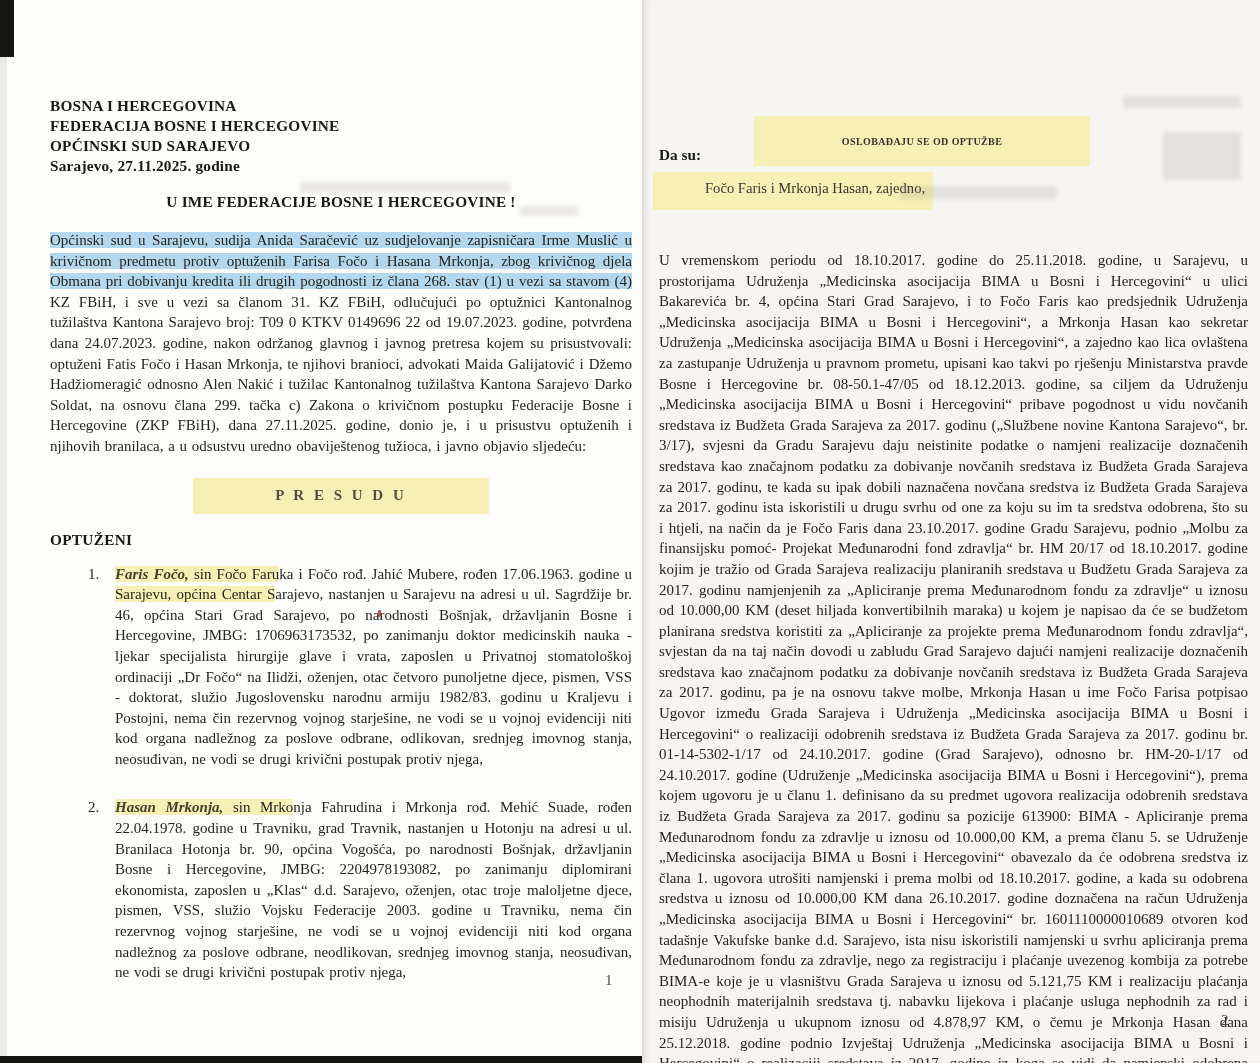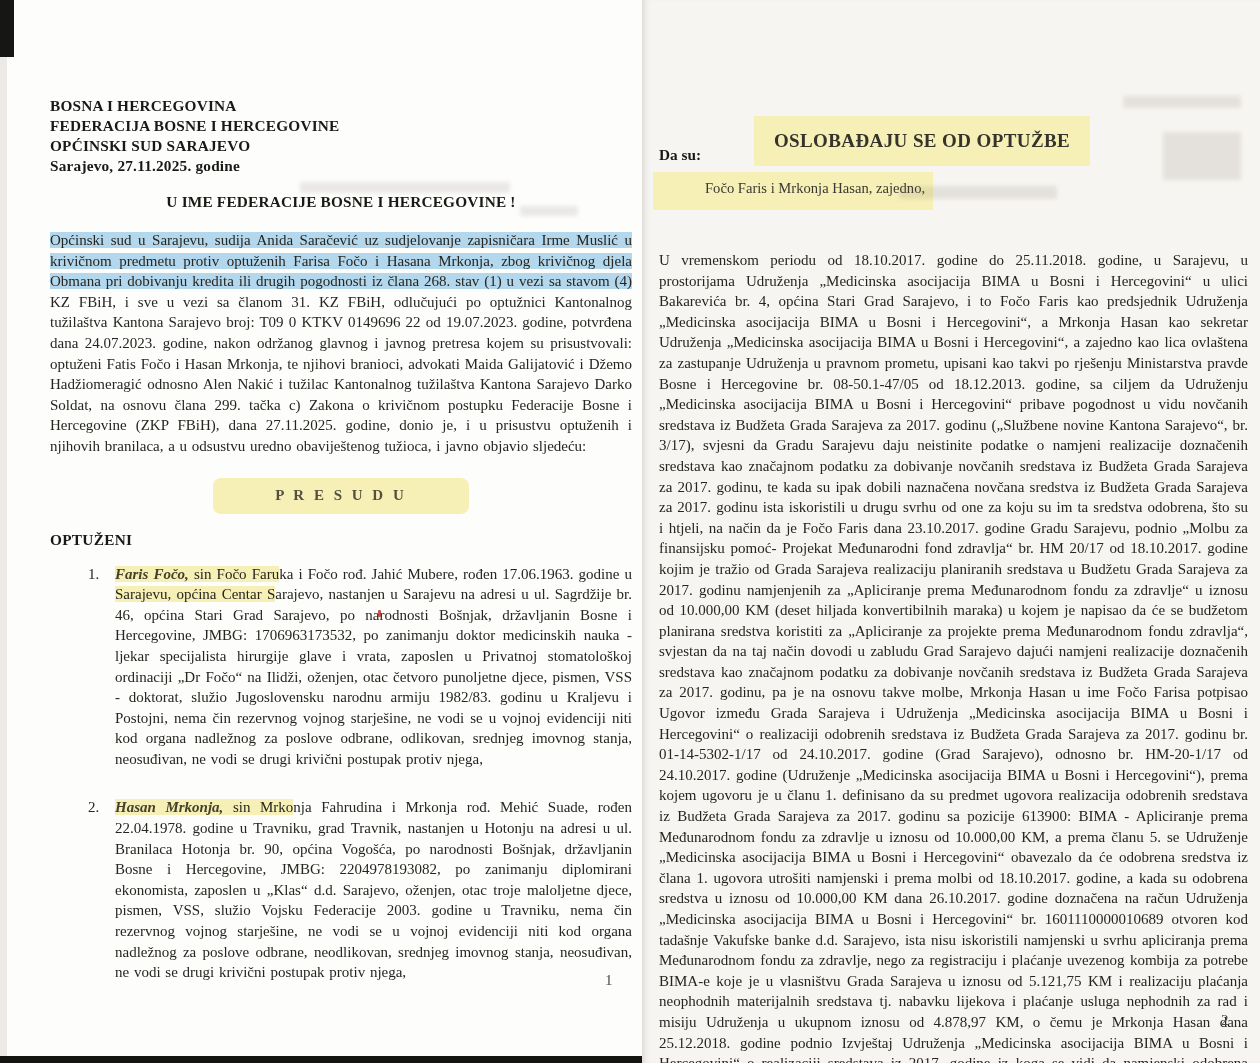--- a/index.html
+++ b/index.html
@@ -26,34 +26,34 @@
 
   
   .content-left{position:absolute;left:50px;top:96px;width:582px;}
   .court-header div{font-weight:bold;font-size:15.3px;line-height:20px;letter-spacing:.2px;color:#191915;}
   .doc-title{margin-top:17px;text-align:center;font-weight:bold;font-size:15.3px;color:#191915;letter-spacing:.2px;}
   p{margin:0;}
   .justified{text-align:justify;font-size:15px;line-height:20.6px;word-spacing:1px;}
   .intro{margin-top:19px;}
   .hl-b{background:#b3d7ed;}
   .hl-y{background:#f7f0b6;}
-  .verdict-box{margin:21px auto 0 auto;width:256px;height:36px;background:#f7f0b6;display:flex;align-items:center;justify-content:center;border-radius:8px;}
+  .verdict-box{margin:21px auto 0 auto;width:296px;height:36px;background:#f7f0b6;display:flex;align-items:center;justify-content:center;}
   .verdict-box span{font-weight:bold;font-size:15px;letter-spacing:3px;color:#54503f;}
   .accused-heading{margin-top:17px;font-weight:bold;font-size:15.3px;color:#191915;letter-spacing:.3px;}
   .accused-item{display:flex;margin-top:15px;padding-left:38px;}
   .accused-item .num{flex:none;width:27px;font-size:15px;line-height:20.6px;}
   .accused-item .itext{flex:1;}
   .name-bold{font-weight:bold;color:#44402a;font-style:italic;}
   .page-num{position:absolute;font-size:15px;color:#4b4b46;}
   .page-num-1{left:605px;top:972px;}
   .page-num-2{left:578px;top:1012px;}
 
   
   .acquittal-box{position:absolute;left:111px;top:116px;width:336px;height:50px;background:#f7f0b6;display:flex;align-items:center;justify-content:center;}
-  .acquittal-box span{font-weight:bold;font-size:19px;letter-spacing:.4px;color:#35332c;}
+  .acquittal-box span{font-weight:bold;font-size:10px;letter-spacing:.4px;color:#35332c;}
   .da-su{position:absolute;left:16px;top:146px;font-weight:bold;font-size:15.3px;color:#191915;}
   .subject-box{position:absolute;left:10px;top:172px;width:236px;height:38px;background:#f7f0b6;padding-left:44px;}
   .subject-box span{display:block;padding:8px 0 0 8px;font-size:14.6px;color:#3a3934;white-space:nowrap;}
   .body-par{position:absolute;left:16px;top:250px;width:589px;}
 </style>
 </head>
 <body>
 
 <div class="scan">
 

